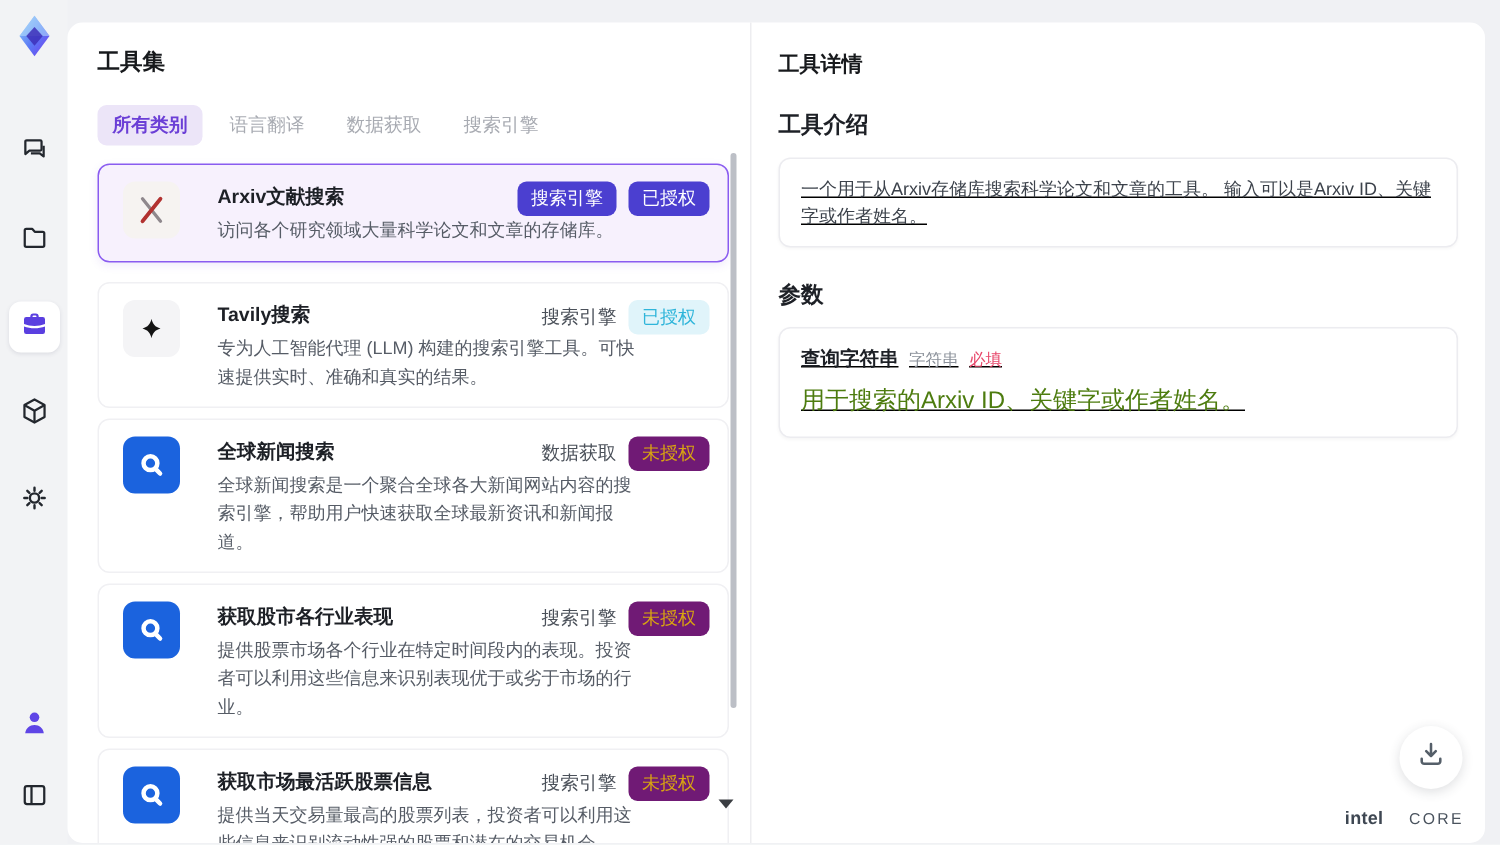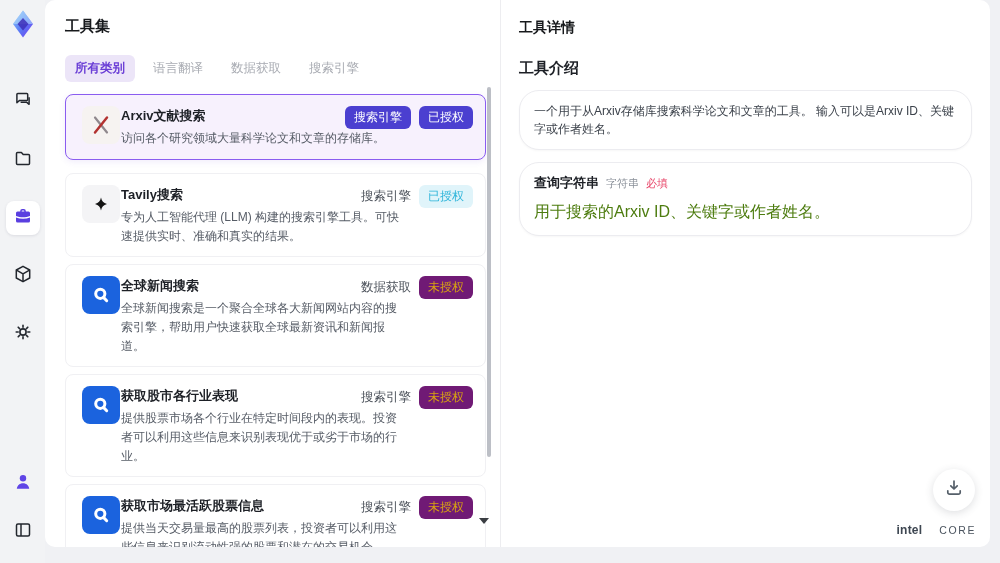--- a/index.html
+++ b/index.html
@@ -9,33 +9,33 @@
   
   .rail { position:absolute; left:0; top:0; width:45px; height:563px; background:#f2f3f5;
     display:flex; flex-direction:column; align-items:center; }
   .rail .logo { margin-top:9px; width:30px; height:30px; }
   .rail .nav { margin-top:46px; display:flex; flex-direction:column; gap:24px; align-items:center; }
   .rail .nav-btn { width:34px; height:34px; border-radius:8px; display:flex; align-items:center; justify-content:center; cursor:pointer; }
   .rail .nav-btn.active { background:#ffffff; box-shadow:0 1px 3px rgba(60,60,90,.12); }
   .rail .bottom { margin-top:auto; margin-bottom:14px; display:flex; flex-direction:column; gap:14px; align-items:center; }
 
   
-  .card-surface { position:absolute; left:45px; top:0; width:945px; height:547px;
+  .card-surface { position:absolute; left:45px; top:15px; width:945px; height:547px;
     background:#ffffff; border-radius:10px; }
 
   
   .list-col { position:absolute; left:0; top:0; width:455px; height:547px; padding:17px 14px 0 20px; overflow:hidden; }
   .page-title { font-size:15px; font-weight:bold; color:#17191c; }
   .tabs { display:flex; gap:8px; margin-top:19px; align-items:flex-start; }
   .tab { font-size:12.5px; color:#a8abb2; padding:5px 10px; border-radius:6px; cursor:pointer; white-space:nowrap; }
   .tab.active { color:#6b3fd6; background:#ece5f8; font-weight:bold; }
 
   .tool-list { margin-top:12px; width:421px; }
   .tool-card { position:relative; background:#fff; border:1px solid #f0f0f3; border-radius:8px;
-    padding:11px 12px 11px 16px; margin-bottom:7px; display:flex; gap:1px; cursor:pointer; }
+    padding:11px 12px 11px 16px; margin-bottom:7px; display:flex; gap:25px; cursor:pointer; }
   .tool-card.selected { border:1.5px solid #8a5cf0; background:#f7f1fd; box-shadow:0 2px 6px rgba(120,80,220,.10); margin-bottom:13px; }
   .tool-icon { width:38px; height:38px; border-radius:8px; flex:0 0 38px; display:flex; align-items:center; justify-content:center; background:#f4f4f6; }
   .tool-icon.blue { background:#1b63de; }
   .tool-icon.paper { background:#f6f3f1; }
   .tool-body { padding-top:1px; }
   .tool-title { font-size:13px; font-weight:bold; color:#1d2026; line-height:1.4; }
   .tool-desc { font-size:12px; color:#565c66; line-height:1.55; margin-top:4px; max-width:280px; }
   .badges { position:absolute; top:11px; right:12px; display:flex; gap:8px; align-items:center; }
   .pill { font-size:12px; padding:3px 9px; border-radius:6px; white-space:nowrap; }
   .pill.solid { background:#4b3fd0; color:#ffffff; }
@@ -48,22 +48,22 @@
   .vscroll .thumb { position:absolute; top:0; left:0; width:4px; height:370px; background:#bcbfc6; border-radius:2px; }
   .scroll-caret { position:absolute; left:434px; top:518px; width:0; height:0;
     border-left:5px solid transparent; border-right:5px solid transparent; border-top:6px solid #3a3d42; }
 
   .divider-v { position:absolute; left:455px; top:0; width:1px; height:547px; background:#ededf0; }
 
   
   .detail-col { position:absolute; left:456px; top:0; width:489px; height:547px; padding:19px 18px 0 18px; }
   .detail-title { font-size:14px; font-weight:bold; color:#17191c; }
   .section-h { font-size:15px; font-weight:bold; color:#1d2026; margin-top:22px; }
-  .info-box { margin-top:12px; border:1px solid #ececf0; border-radius:20px; background:#fff;
-    box-shadow:0 1px 2px rgba(40,40,60,.04); padding:11px 14px; }
+  .info-box { margin-top:12px; border:1px solid #ececf0; border-radius:8px; background:#fff;
+    box-shadow:0 1px 2px rgba(40,40,60,.04); padding:11px 14px;text-decoration:underline; }
   .intro-text { font-size:12px; color:#3c424b; line-height:1.5; }
   .param-name-row { display:flex; align-items:baseline; gap:7px; }
   .param-name { font-size:13px; font-weight:bold; color:#1d2026; }
   .param-type { font-size:11px; color:#8a9099; }
   .param-required { font-size:11px; color:#e8486b; }
   .param-desc { font-size:16px; color:#4d7c0f; margin-top:8px; line-height:1.5; }
   .fab { position:absolute; right:15px; bottom:36px; width:42px; height:42px; border-radius:50%;
     background:#ffffff; box-shadow:0 2px 8px rgba(50,55,70,.16); display:flex; align-items:center; justify-content:center; cursor:pointer; }
   .brand { position:absolute; right:14px; bottom:10px; display:flex; align-items:baseline; gap:17px; }
   .brand .intel { font-size:12px; font-weight:bold; color:#3e4752; letter-spacing:.2px; }
@@ -256,20 +256,21 @@
   <div class="divider-v"></div>
 
   <div class="detail-col">
     <div class="detail-title">工具详情</div>
 
     <div class="section-h">工具介绍</div>
     <div class="info-box">
       <div class="intro-text">一个用于从Arxiv存储库搜索科学论文和文章的工具。 输入可以是Arxiv ID、关键字或作者姓名。</div>
     </div>
 
+    <div class="section-h">参数</div>
     <div class="info-box">
       <div class="param-name-row">
         <span class="param-name">查询字符串</span>
         <span class="param-type">字符串</span>
         <span class="param-required">必填</span>
       </div>
       <div class="param-desc">用于搜索的Arxiv ID、关键字或作者姓名。</div>
     </div>
   </div>
 

